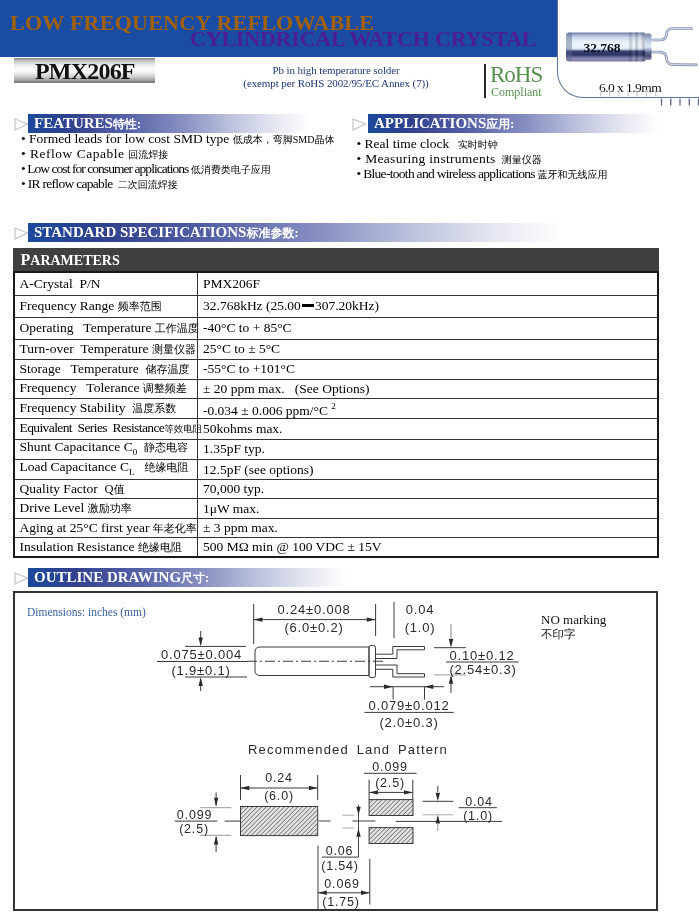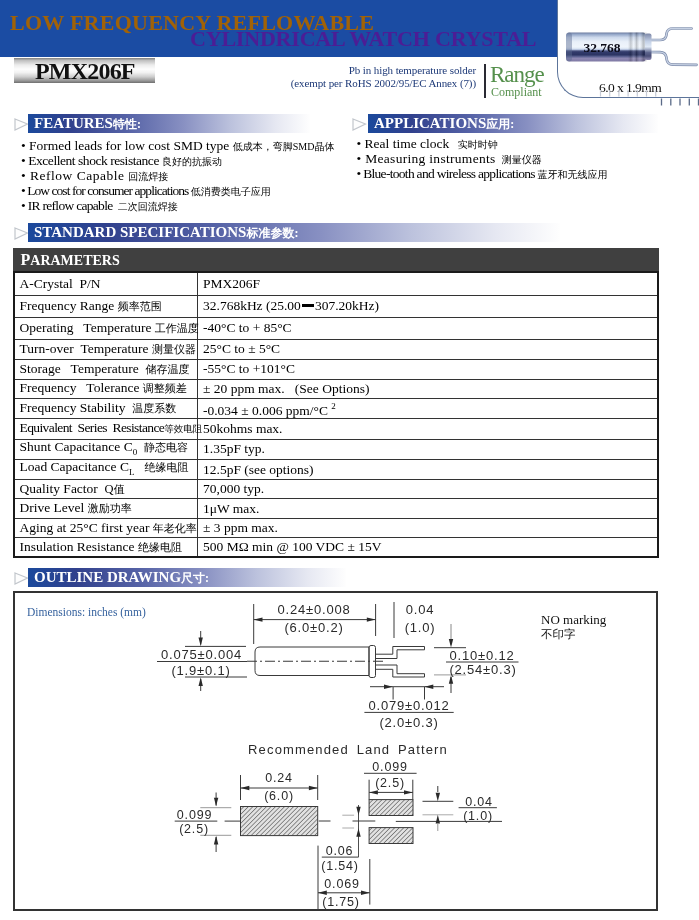--- a/index.html
+++ b/index.html
@@ -6,21 +6,21 @@
 #page{position:relative;width:699px;height:920px;background:#fff;overflow:hidden;
   font-family:"Liberation Serif",serif;}
 .abs{position:absolute;}
 
 #band{left:0;top:0;width:558px;height:57px;background:#1b4ca3;}
 #t1{left:10px;top:9.5px;font-size:22px;font-weight:bold;color:#a16207;letter-spacing:0.25px;}
 #t2{left:164px;top:25.5px;font-size:22px;font-weight:bold;color:#4c1d95;letter-spacing:-0.2px;margin-left:26px;}
 #pmxbox{left:14px;top:57.5px;width:141px;height:25.5px;
  background:linear-gradient(180deg,#7e7e7e 0%,#c0c0c0 10%,#ececec 28%,#fdfdfd 45%,#f2f2f2 58%,#cecece 75%,#9a9a9a 90%,#6f6f6f 100%);}
 #pmxbox span{position:absolute;left:21px;top:0px;font-size:24px;font-weight:bold;color:#111;letter-spacing:-0.8px;}
-#pbtxt{left:196px;top:64px;width:280px;text-align:right;font-size:11px;color:#1e3a78;line-height:13px;letter-spacing:-0.1px;}
+#pbtxt{left:196px;top:64px;width:280px;text-align:center;font-size:11px;color:#1e3a78;line-height:13px;letter-spacing:-0.1px;}
 #rohsdiv{left:484px;top:64px;width:1.5px;height:34px;background:#2a2a33;}
 #rohs{left:490px;top:63px;font-size:23px;color:#55904c;line-height:23px;letter-spacing:-1px;}
 #compliant{left:491px;top:84.5px;font-size:12px;color:#55904c;}
 #photobox{left:557px;top:-2px;width:145px;height:99px;background:#fff;
  border-left:1.5px solid #5c749a;border-bottom:1.5px solid #5c749a;border-bottom-left-radius:26px;}
 #dimmm{left:599px;top:79.5px;font-size:13.5px;color:#111;letter-spacing:-0.55px;}
 
 .sbar{height:19px;color:#fff;font-weight:bold;font-size:15px;line-height:19px;padding-left:6px;box-sizing:border-box;
  background:linear-gradient(90deg,#1b499c 0%,#31418d 15%,#5562a6 35%,#8890c2 55%,#bcc2dd 72%,#e6e8f2 88%,#fefefe 100%);}
 .sbar span{font-size:12px;}
@@ -45,21 +45,21 @@
 <div id="page">
   <div class="abs" id="band"></div>
   <div class="abs" id="photobox"></div>
   <div class="abs" id="t1">LOW FREQUENCY REFLOWABLE</div>
   <div class="abs" id="t2">CYLINDRICAL WATCH CRYSTAL</div>
   <div class="abs" id="pmxbox">
       <span>PMX206F</span>
     </div>
   <div class="abs" id="pbtxt">Pb in high temperature solder<br>(exempt per RoHS 2002/95/EC Annex (7))</div>
   <div class="abs" id="rohsdiv"></div>
-  <div class="abs" id="rohs">Range</div>
+  <div class="abs" id="rohs">RoHS</div>
   <div class="abs" id="compliant">Compliant</div>
   <div class="abs" id="dimmm">6.0 x 1.9mm</div>
   <svg class="abs" id="photosvg" style="left:556px;top:0px" width="143" height="106" viewBox="556 0 143 106">
     <defs>
       <linearGradient id="bodyg" x1="0" y1="0" x2="0" y2="1">
         <stop offset="0" stop-color="#6a7a9e"></stop>
         <stop offset="0.06" stop-color="#93a6c8"></stop>
         <stop offset="0.17" stop-color="#cdd9ec"></stop>
         <stop offset="0.32" stop-color="#e9f0f9"></stop>
         <stop offset="0.50" stop-color="#eff5fc"></stop>
@@ -128,23 +128,22 @@
 
   <svg class="abs" style="left:13.5px;top:117.5px" width="15" height="13" viewBox="0 0 15 13">
       <polygon points="1,1 13.5,6 1,12" fill="#fdfdfd" stroke="#c2c6cc" stroke-width="1.2"></polygon>
     </svg>
   <div class="abs sbar" style="left:28px;top:114px;width:282px;">FEATURES<span>特性:</span></div>
   <svg class="abs" style="left:352px;top:117.5px" width="15" height="13" viewBox="0 0 15 13">
       <polygon points="1,1 13.5,6 1,12" fill="#fdfdfd" stroke="#c2c6cc" stroke-width="1.2"></polygon>
     </svg>
   <div class="abs sbar" style="left:368px;top:114px;width:290px;">APPLICATIONS<span>应用:</span></div>
 
-  <div class="abs blist" style="left:21px;top:139px;">
+  <div class="abs blist" style="left:21px;top:132px;">
     <div>• Formed leads for low cost SMD type <span class="cn">低成本，弯脚SMD晶体</span></div>
-    <div style="letter-spacing:-0.45px">• Excellent shock resistance <span class="cn">良好的抗振动</span></div>
     <div style="letter-spacing:0.5px">• Reflow Capable <span class="cn">回流焊接</span></div>
     <div style="letter-spacing:-0.95px">• Low cost for consumer applications <span class="cn">低消费类电子应用</span></div>
     <div style="letter-spacing:-0.7px">• IR reflow capable <span class="cn">&nbsp;二次回流焊接</span></div>
   </div>
   <div class="abs blist" style="left:356.5px;top:137px;">
     <div>• Real time clock <span class="cn">&nbsp;&nbsp;实时时钟</span></div>
     <div style="letter-spacing:0.3px">• Measuring instruments <span class="cn">&nbsp;测量仪器</span></div>
     <div style="letter-spacing:-0.7px">• Blue-tooth and wireless applications <span class="cn">蓝牙和无线应用</span></div>
   </div>
 

